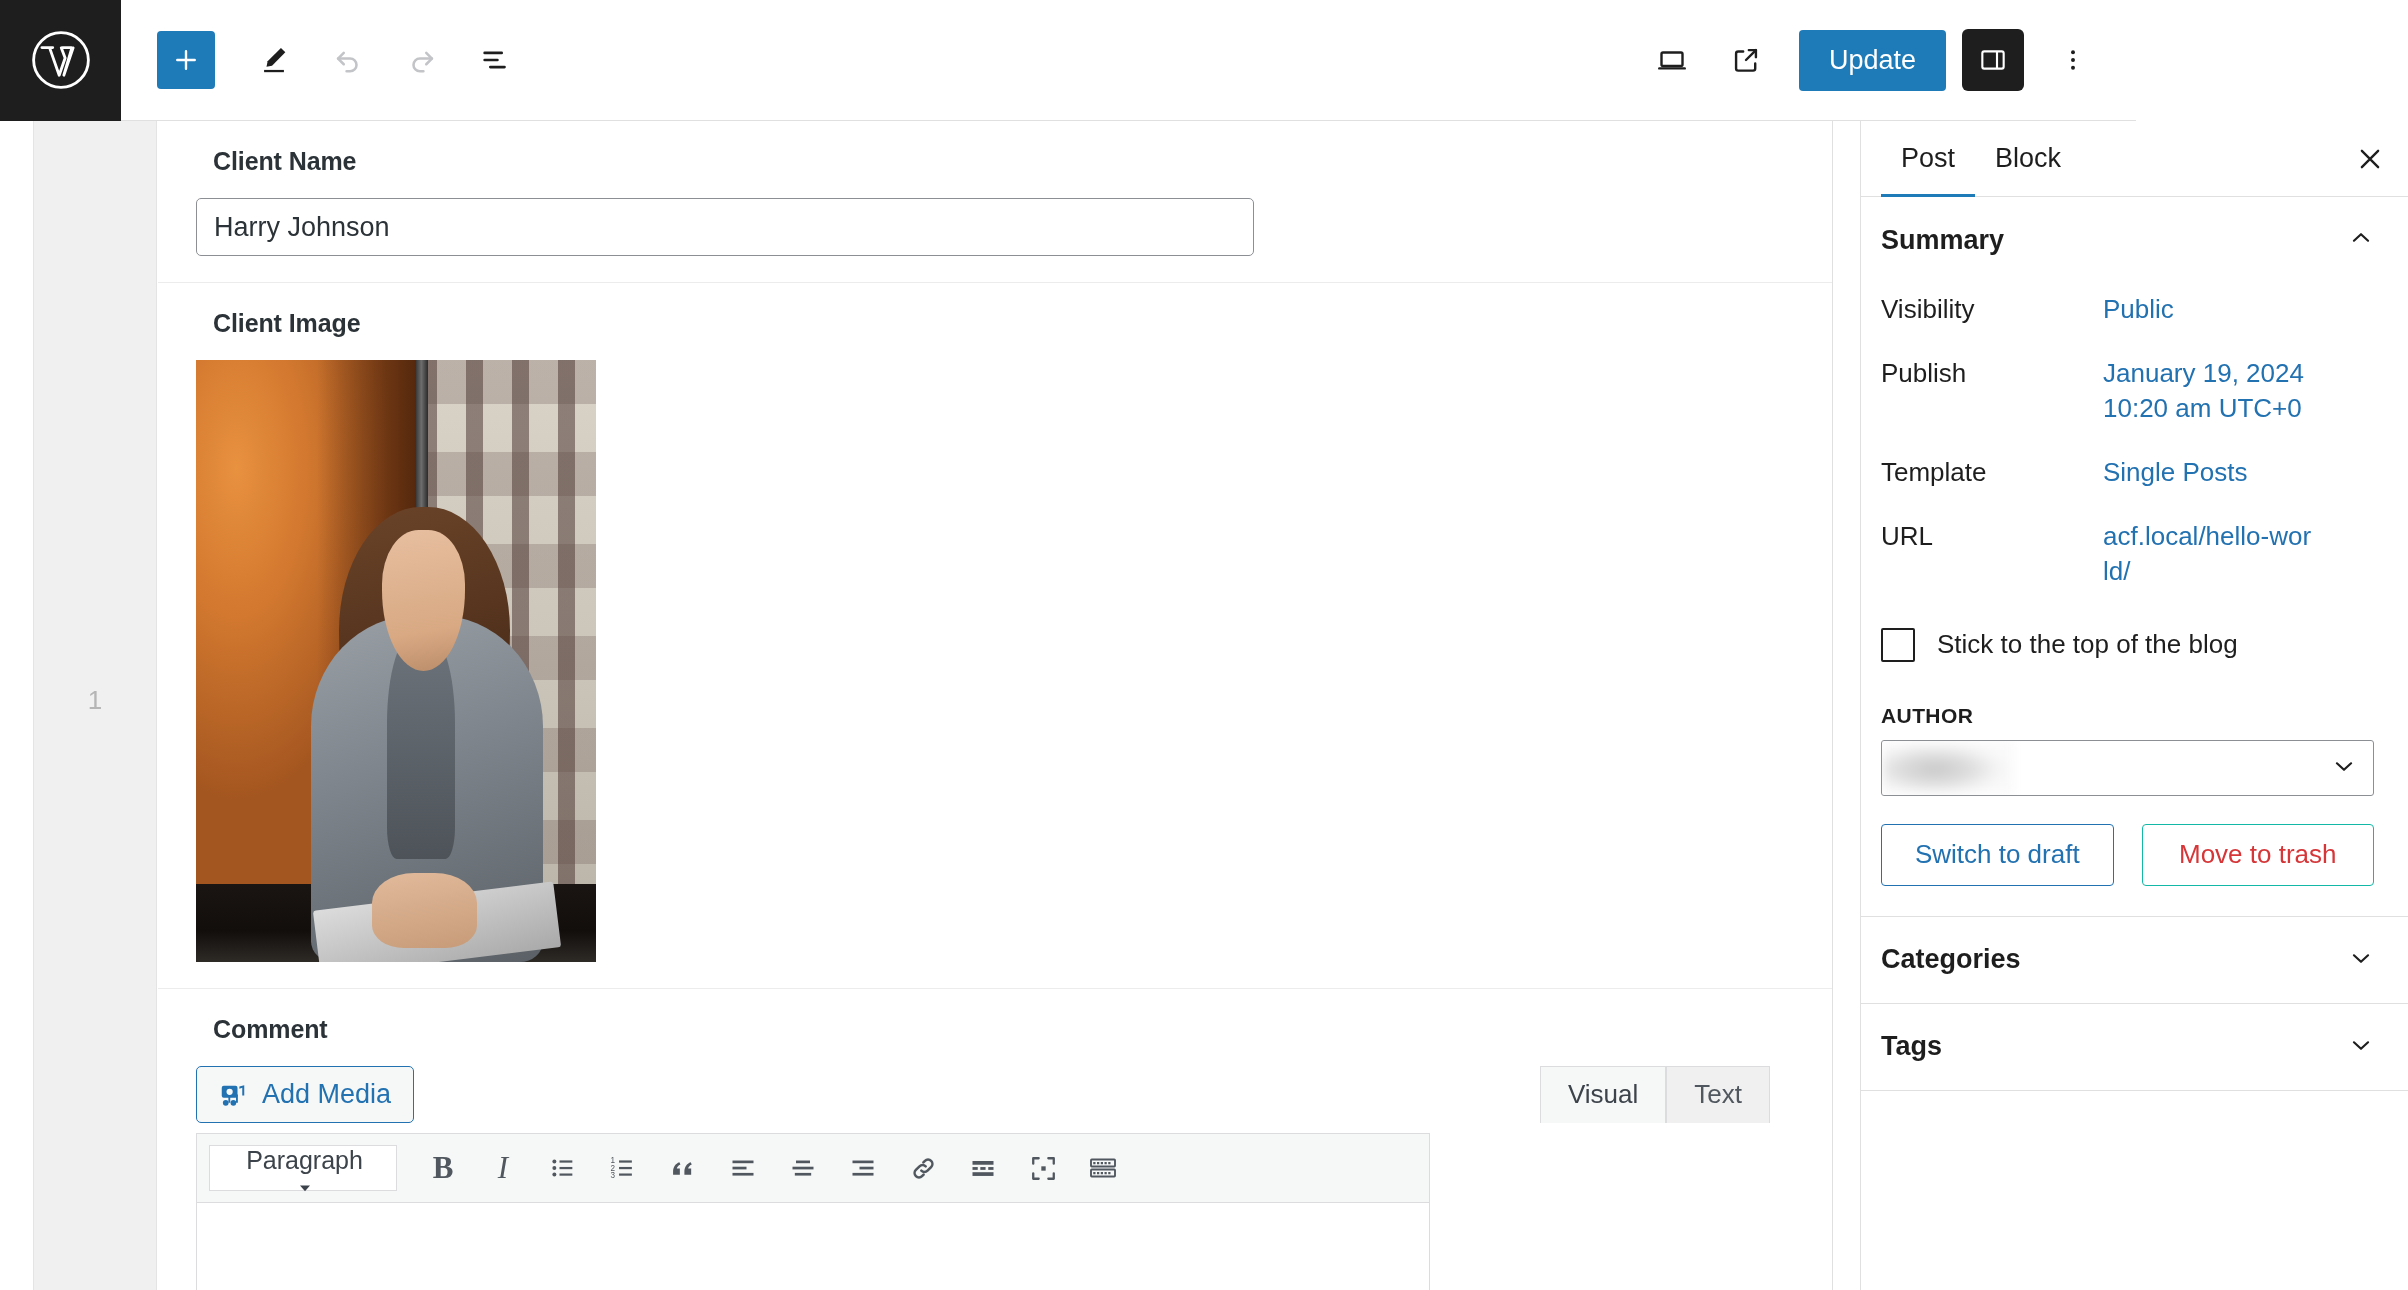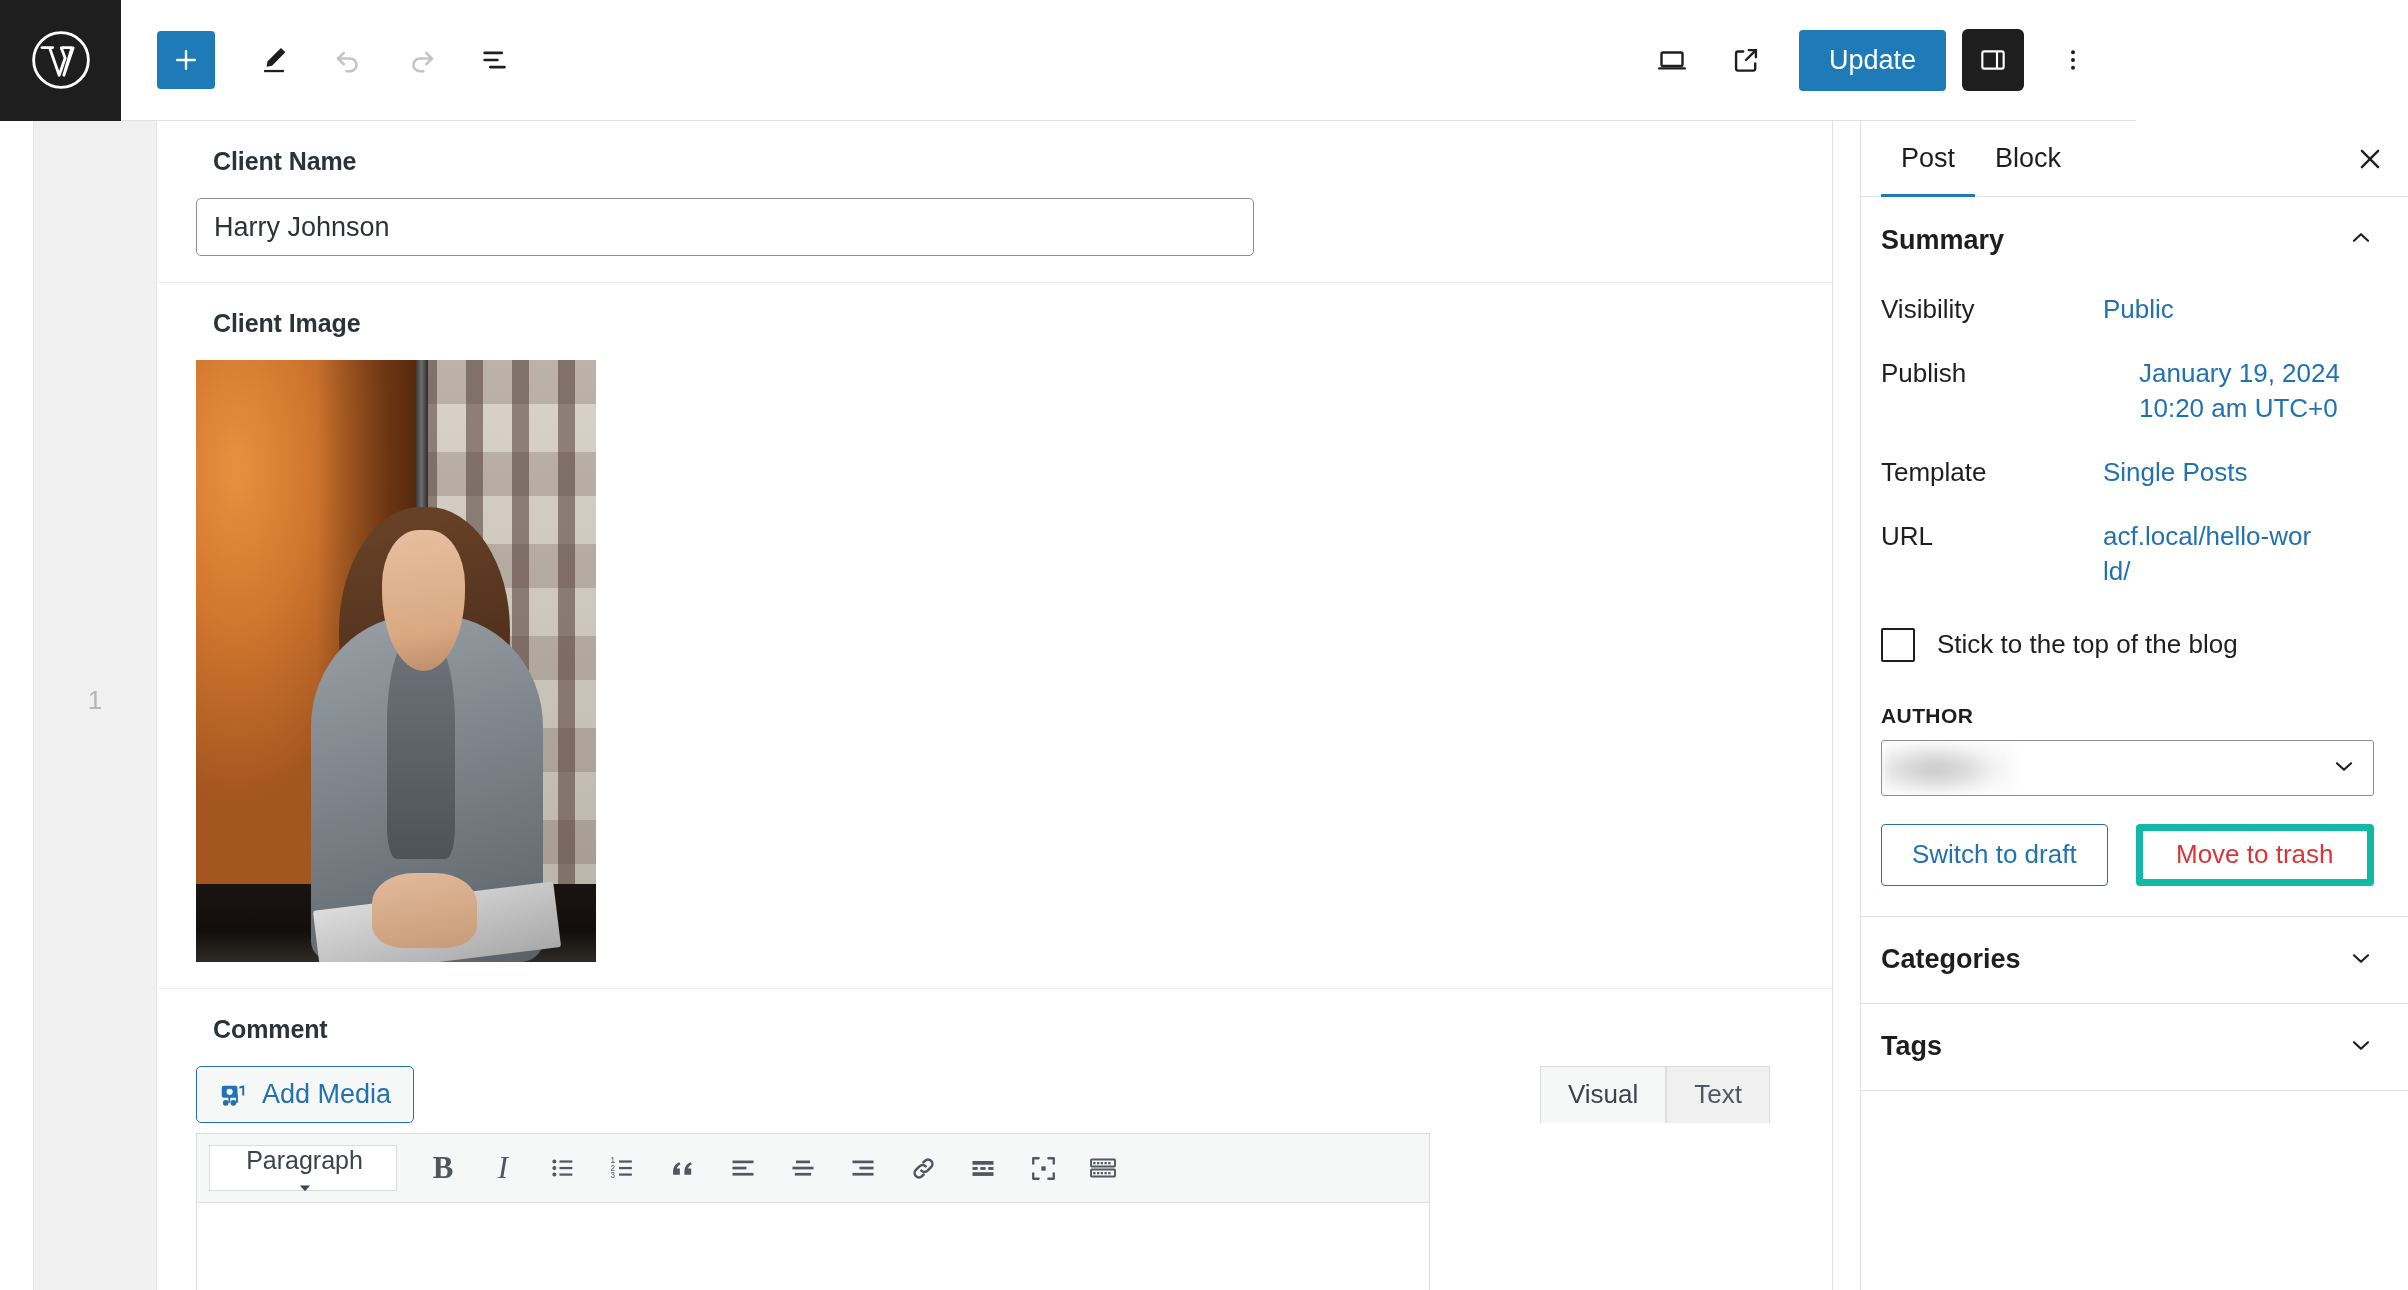--- a/index.html
+++ b/index.html
@@ -249,21 +249,21 @@
     filter: blur(5px);
   }
 
   .btn-row { display: flex; gap: 28px; margin-top: 28px; }
   .ghost-btn {
     flex: 1; height: 62px; border-radius: 4px; background: #fff;
     display: flex; align-items: center; justify-content: center;
     font-size: 26px; cursor: pointer; font-family: "Liberation Sans", sans-serif;
   }
   .ghost-blue { border: 1px solid #2271b1; color: #2271b1; }
-  .ghost-red { border: 7px solid #14b8a6; color: #d63638; }
+  .ghost-red { border: 1px solid #14b8a6; color: #d63638; }
 </style>
 </head>
 <body>
 
 <div class="app">
 
   <div class="topbar">
     <div class="wp-logo">
       <svg width="62" height="62" viewBox="0 0 24 24" fill="none" stroke="#fff" stroke-width="1.1">
         <circle cx="12" cy="12" r="10.6"></circle>
@@ -522,21 +522,21 @@
         </div>
       </div>
 
       <div class="panel-body">
         <div class="sumrow">
           <div class="k">Visibility</div>
           <div class="v">Public</div>
         </div>
         <div class="sumrow">
           <div class="k">Publish</div>
-          <div class="v" style="max-width:250px;margin-left:36px;">January 19, 2024 10:20 am UTC+0</div>
+          <div class="v" style="max-width:250px;">January 19, 2024 10:20 am UTC+0</div>
         </div>
         <div class="sumrow">
           <div class="k">Template</div>
           <div class="v">Single Posts</div>
         </div>
         <div class="sumrow">
           <div class="k">URL</div>
           <div class="v" style="max-width:210px;word-break:break-all;">acf.local/hello-world/</div>
         </div>
 

